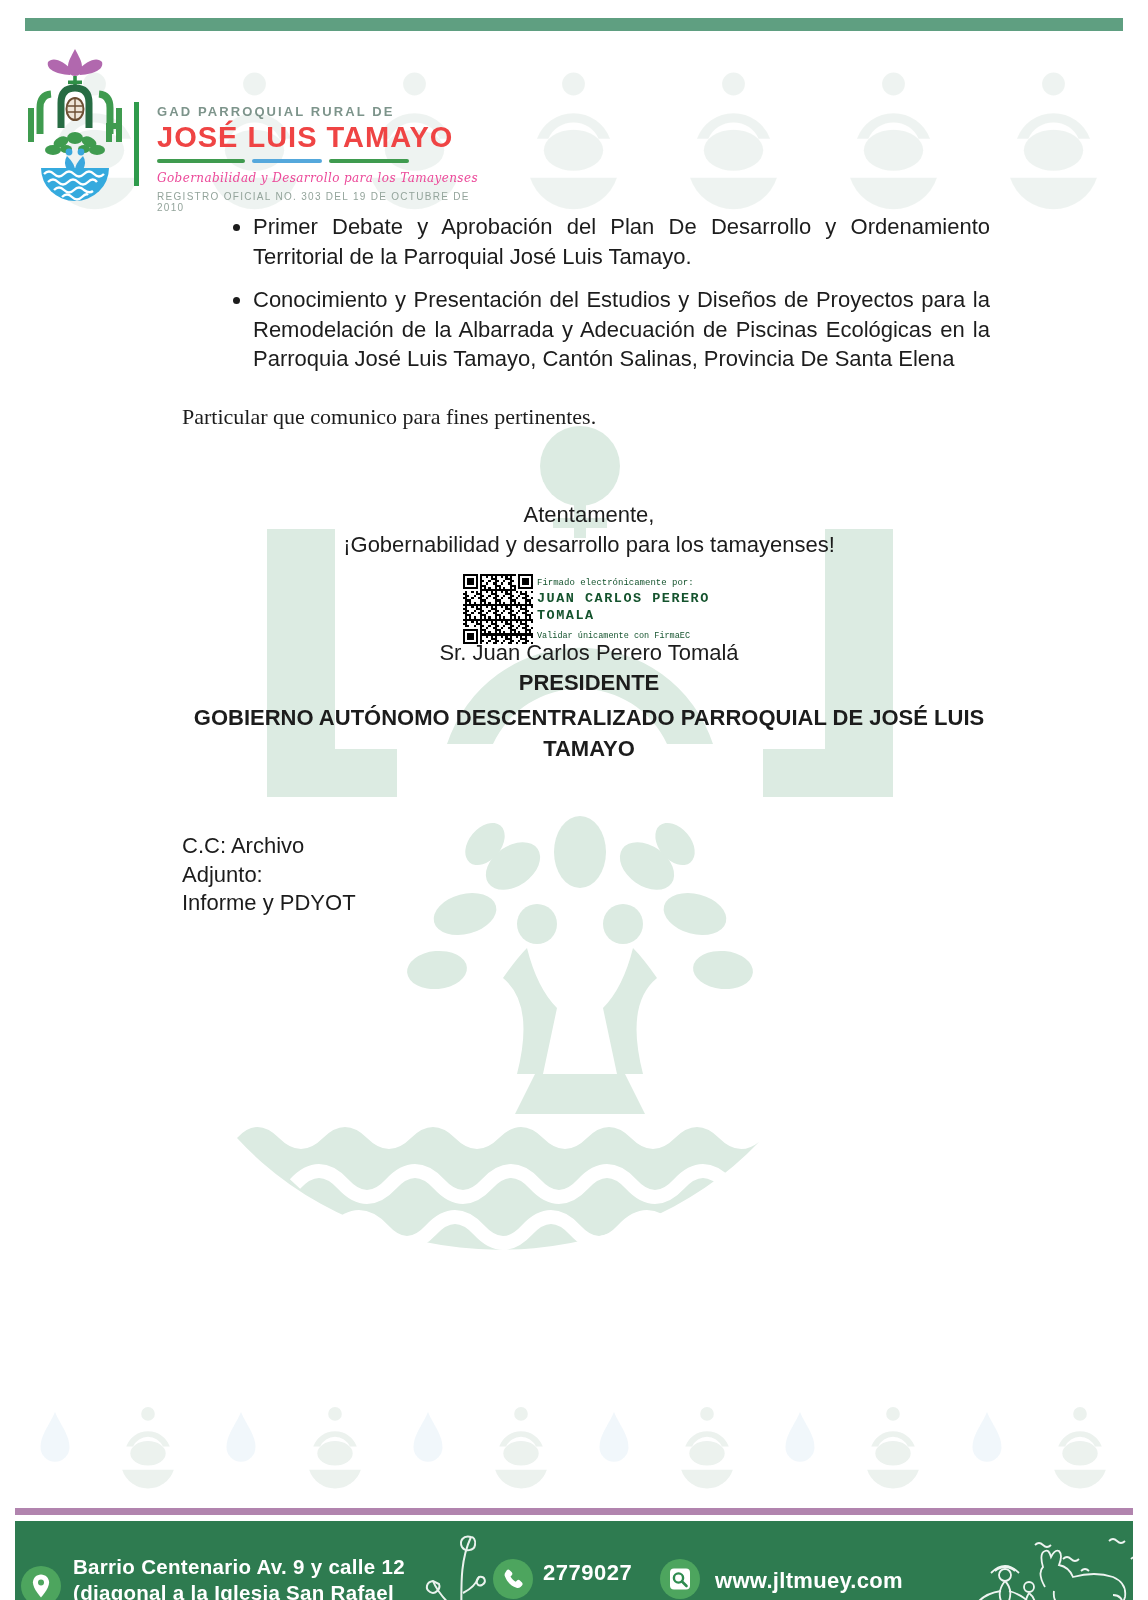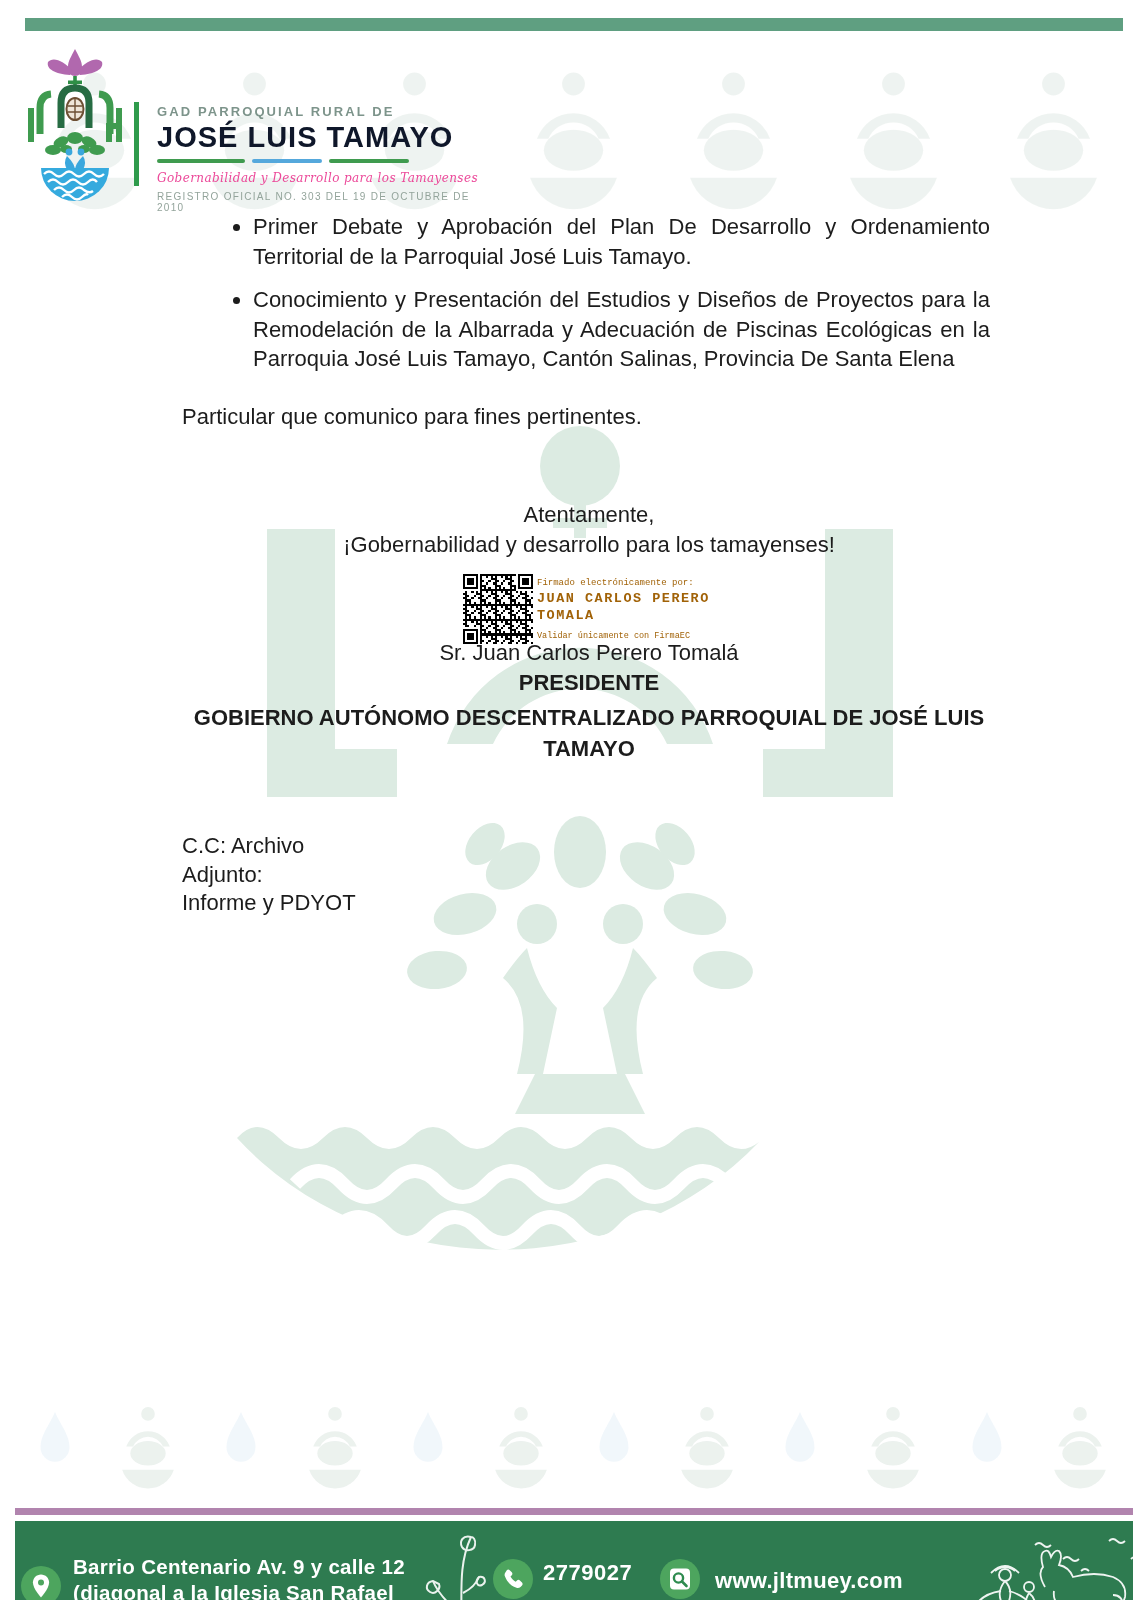--- a/index.html
+++ b/index.html
@@ -21,41 +21,41 @@
   
   .wm-big { position:absolute; left:160px; top:398px; width:810px; height:905px; z-index:0; pointer-events:none; }
 
   .content { position:absolute; inset:0; z-index:1; }
 
   
   .logo { position:absolute; left:8px; top:30px; }
   .hdr-divider { position:absolute; left:119px; top:86px; width:5px; height:84px; background:#2f9b4c; }
   .hdr-text { position:absolute; left:142px; top:88px; width:330px; }
   .hdr-super { font-size:13px; letter-spacing:2.1px; color:#7d948b; font-weight:600; }
-  .hdr-title { font-size:29px; font-weight:800; color:#0f172a; letter-spacing:1px; margin-top:2px; white-space:nowrap; }
+  .hdr-title { font-size:29px; font-weight:800; color:#ef4444; letter-spacing:1px; margin-top:2px; white-space:nowrap; }
   .hdr-underline { display:flex; gap:7px; margin-top:5px; width:252px; }
   .hdr-underline span { height:4px; border-radius:2px; }
   .hdr-underline .g1 { width:88px; background:#3f9b4f; }
   .hdr-underline .b  { width:70px; background:#55a8dc; }
   .hdr-underline .g2 { width:80px; background:#3f9b4f; }
   .hdr-motto { margin-top:8px; font-family:"DejaVu Serif", serif; font-style:italic; font-size:12px; color:#ec4899; letter-spacing:.4px; }
   .hdr-registry { margin-top:6px; font-size:10px; color:#93a49b; letter-spacing:1.3px; }
 
   
   .agenda { position:absolute; left:205px; top:196px; width:770px; list-style:disc; padding-left:33px;
             font-size:22px; line-height:29.5px; text-align:justify; }
   .agenda li { margin-bottom:14px; }
-  .para { position:absolute; left:167px; top:388px; font-size:22px; }
+  .para { position:absolute; left:167px; top:388px; font-size:22px;font-family:Liberation Serif, serif; }
   .center-line { position:absolute; left:0; width:1148px; text-align:center; font-size:22px; }
   .salutation { top:486px; }
   .slogan { top:516px; }
 
   .stamp { position:absolute; left:448px; top:558px; display:flex; }
   .stamp-qr { width:70px; height:70px; }
-  .stamp-text { margin-left:4px; padding-top:4px; font-family:"Liberation Mono", monospace; color:#a16207; }
+  .stamp-text { margin-left:4px; padding-top:4px; font-family:"Liberation Mono", monospace; color:#14532d; }
   .stamp-line1 { font-size:9px; }
   .stamp-name { font-size:13.5px; font-weight:700; letter-spacing:1.5px; line-height:17px; margin-top:2px; }
   .stamp-line2 { font-size:8.5px; margin-top:7px; }
 
   .signer-name { top:624px; }
   .signer-title { top:654px; font-weight:700; }
   .signer-org { position:absolute; left:0; width:1148px; top:686px; text-align:center; font-size:22px; font-weight:700; line-height:31px; }
   .correo { top:756px; font-size:23px; font-weight:700; }
   .correo a { color:#0b63c5; text-decoration:underline; }
 

